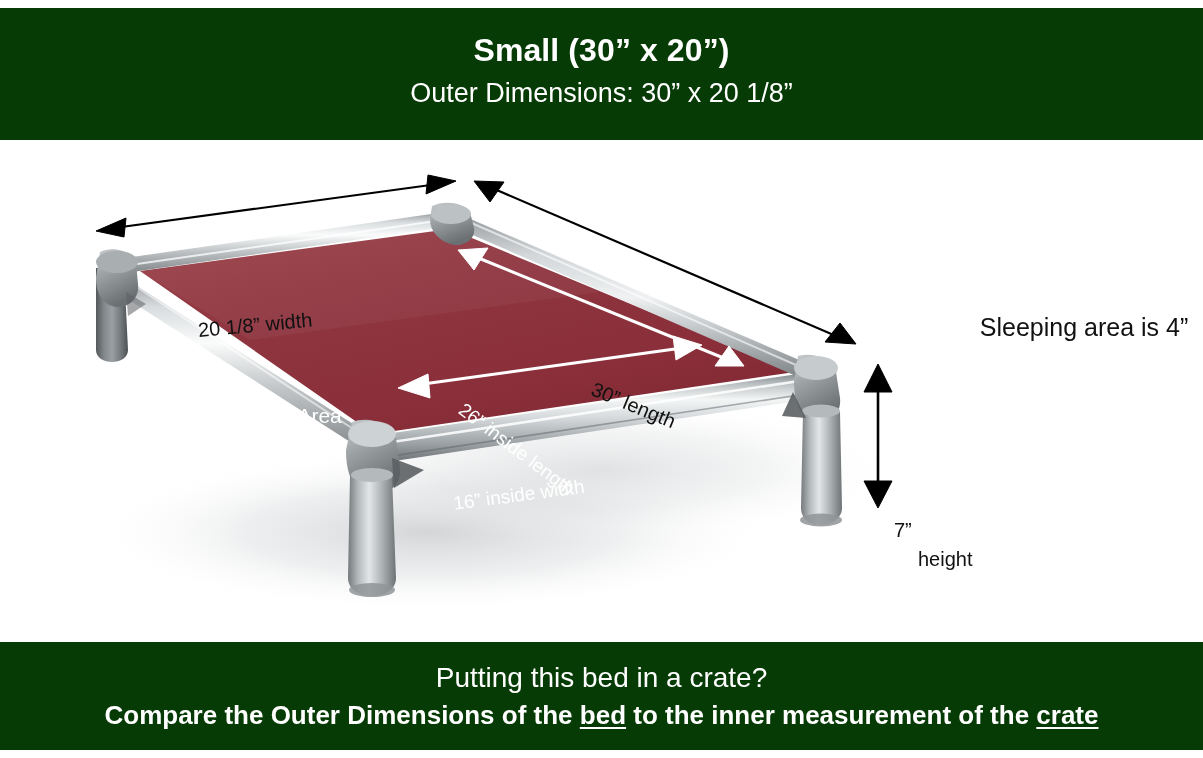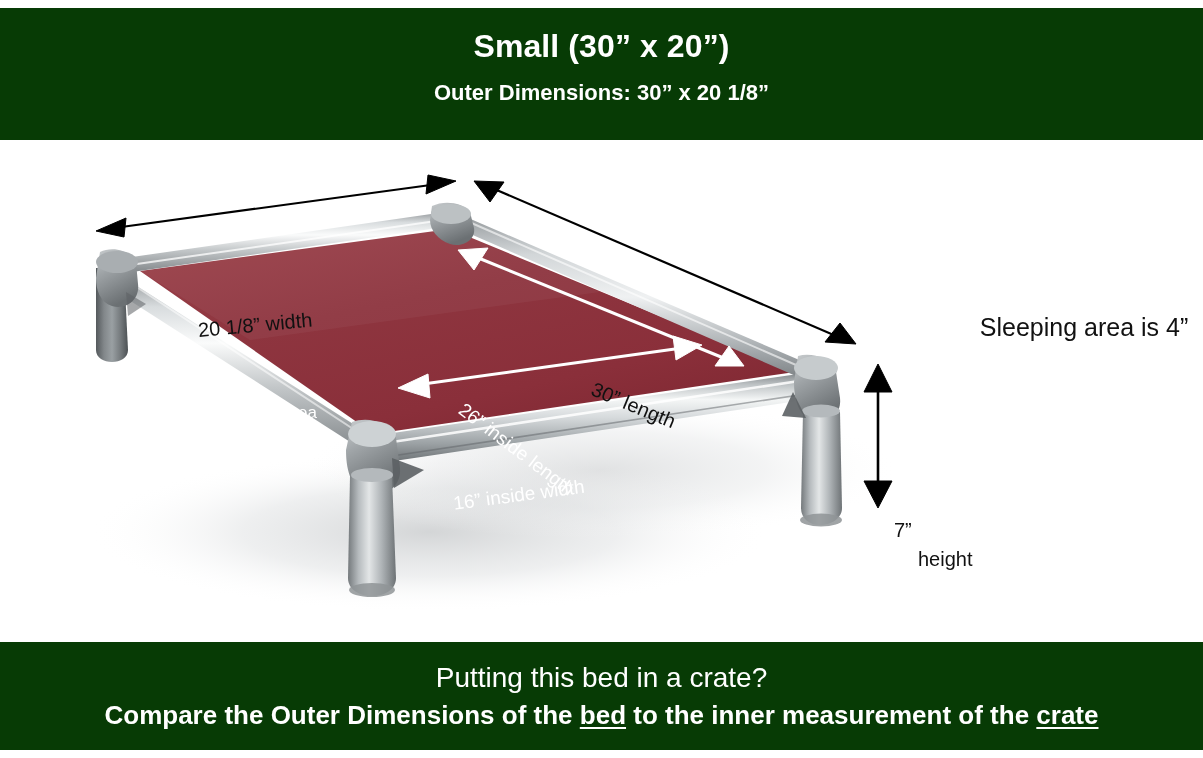--- a/index.html
+++ b/index.html
@@ -20,21 +20,21 @@
     display:flex;flex-direction:column;justify-content:center;align-items:center;
   }
   #header-banner{top:8px;height:132px;}
   #footer-banner{top:642px;height:108px;}
 
   .banner-title{
     font-size:32px;font-weight:bold;line-height:1.15;
     letter-spacing:.1px;margin:0 0 2px 0;
   }
   .banner-line{
-    font-size:22px;font-weight:700;line-height:1.36;margin:12px;
+    font-size:27px;font-weight:400;line-height:1.36;margin:4px;
   }
   .footer-q{
     font-size:28px;font-weight:400;line-height:1.25;margin:0 0 4px 0;
   }
   .footer-c{
     font-size:26px;font-weight:700;line-height:1.25;margin:0;white-space:nowrap;
   }
   .u{text-decoration:underline;text-underline-offset:3px;}
 
   
@@ -51,21 +51,21 @@
     font-family:"Liberation Sans", sans-serif;
   }
   .ann-white{color:#ffffff;}
 
   #label-outer-width{left:197px;top:178px;font-size:20px;transform:rotate(-5.2deg);transform-origin:left top;}
   #label-outer-length{left:597px;top:237px;font-size:20px;transform:rotate(22.5deg);transform-origin:left top;}
   #label-inside-length{left:468px;top:258px;font-size:19px;transform:rotate(37deg);transform-origin:left top;color:#ffffff;}
   #label-inside-width{left:452px;top:352px;font-size:19px;transform:rotate(-7.5deg);transform-origin:left top;color:#ffffff;}
 
   #label-sleeping-area{
-    left:211px;top:262px;font-size:17px;color:#ffffff;line-height:1.3;text-align:center;
+    left:211px;top:262px;font-size:21px;color:#ffffff;line-height:1.3;text-align:center;
   }
   #label-sleeping-area .l2{display:block;}
 
   #label-height{left:894px;top:376px;font-size:20px;line-height:1.45;color:#111;}
   #label-height .l2{display:block;margin-left:24px;}
 
   #note-right{
     position:absolute;left:925px;top:170px;width:318px;
     text-align:center;color:#111111;
     font-size:25px;line-height:1.42;

